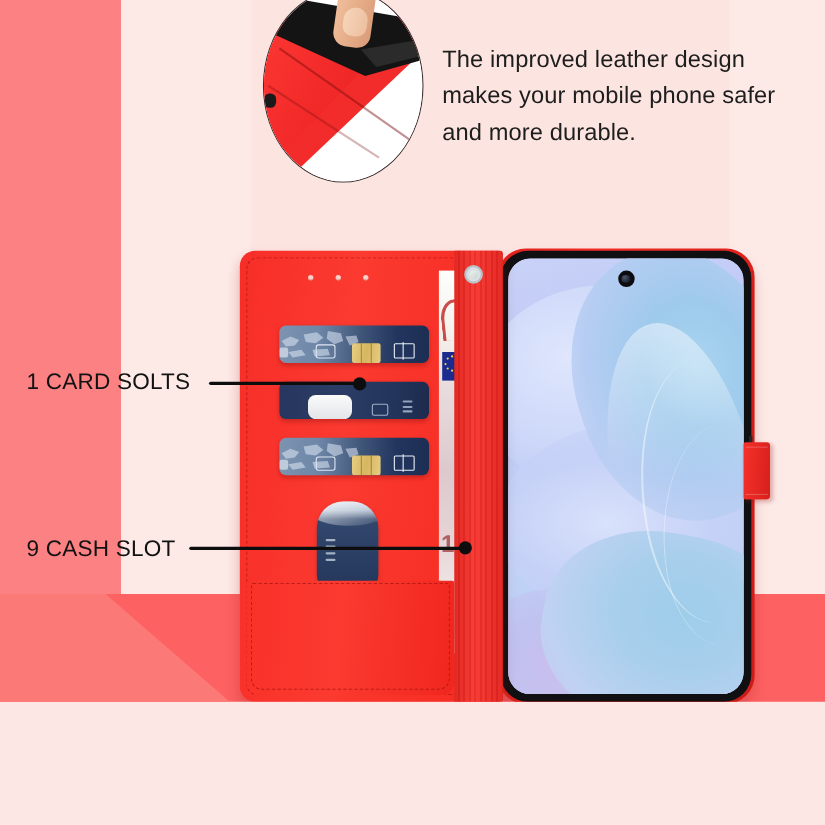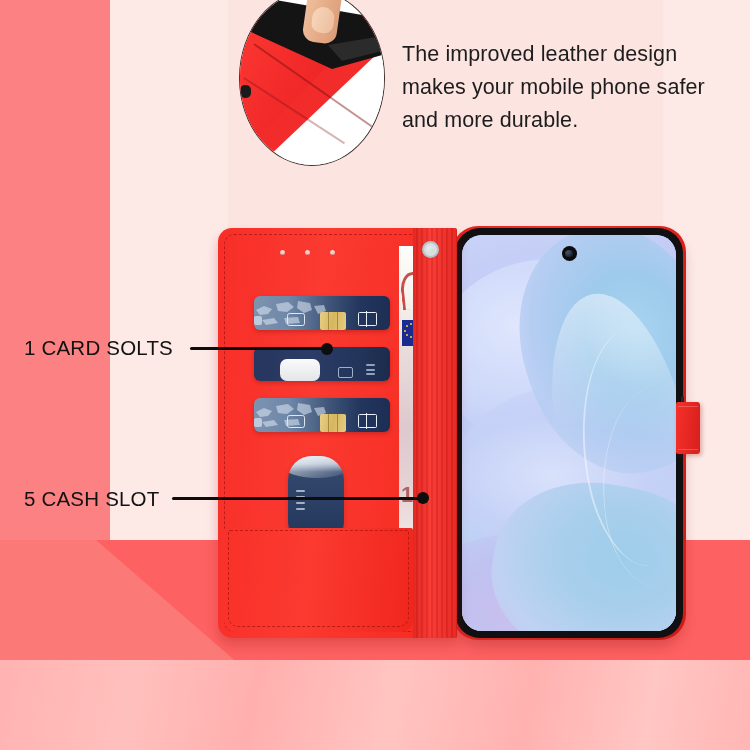--- a/index.html
+++ b/index.html
@@ -1,21 +1,21 @@
 <!DOCTYPE html>
 <html><head>
 <meta charset="utf-8">
 <style>
   html,body{margin:0;padding:0;}
   body{
     width:750px;height:750px;overflow:hidden;
     font-family:"Liberation Sans", sans-serif;
     background:#fde7e4;
   }
-  #stage{position:relative;width:750px;height:750px;overflow:hidden;}
+  #stage{position:relative;width:750px;height:638px;overflow:hidden;}
 
   
   .bg-base{position:absolute;inset:0;background:#fcE5E1;}
   .bg-coral-left{position:absolute;left:0;top:0;width:110px;height:560px;background:#fb8182;}
   .bg-pale-panel{position:absolute;left:110px;top:0;width:118px;height:560px;background:#fdeae7;}
   .bg-floor{position:absolute;left:0;top:540px;width:750px;height:125px;background:#fd6161;}
   .bg-floor-shadow{position:absolute;left:0;top:540px;width:240px;height:125px;
     background:#fb7a78;
     clip-path:polygon(0 0,96px 0,240px 125px,0 125px);}
   .bg-bottom{position:absolute;left:0;top:660px;width:750px;height:90px;
@@ -390,17 +390,17 @@
     </div>
     <div class="eyelet"></div>
   </div>
 
   <div class="strap"></div>
 
   <div class="label cards">1 CARD SOLTS</div>
   <div class="leader cards"></div>
   <div class="leader-dot cards"></div>
 
-  <div class="label cash">5 CASH SLOT</div>
+  <div class="label cash">9 CASH SLOT</div>
   <div class="leader cash"></div>
   <div class="leader-dot cash"></div>
 
 </div>
 
 </body></html>

